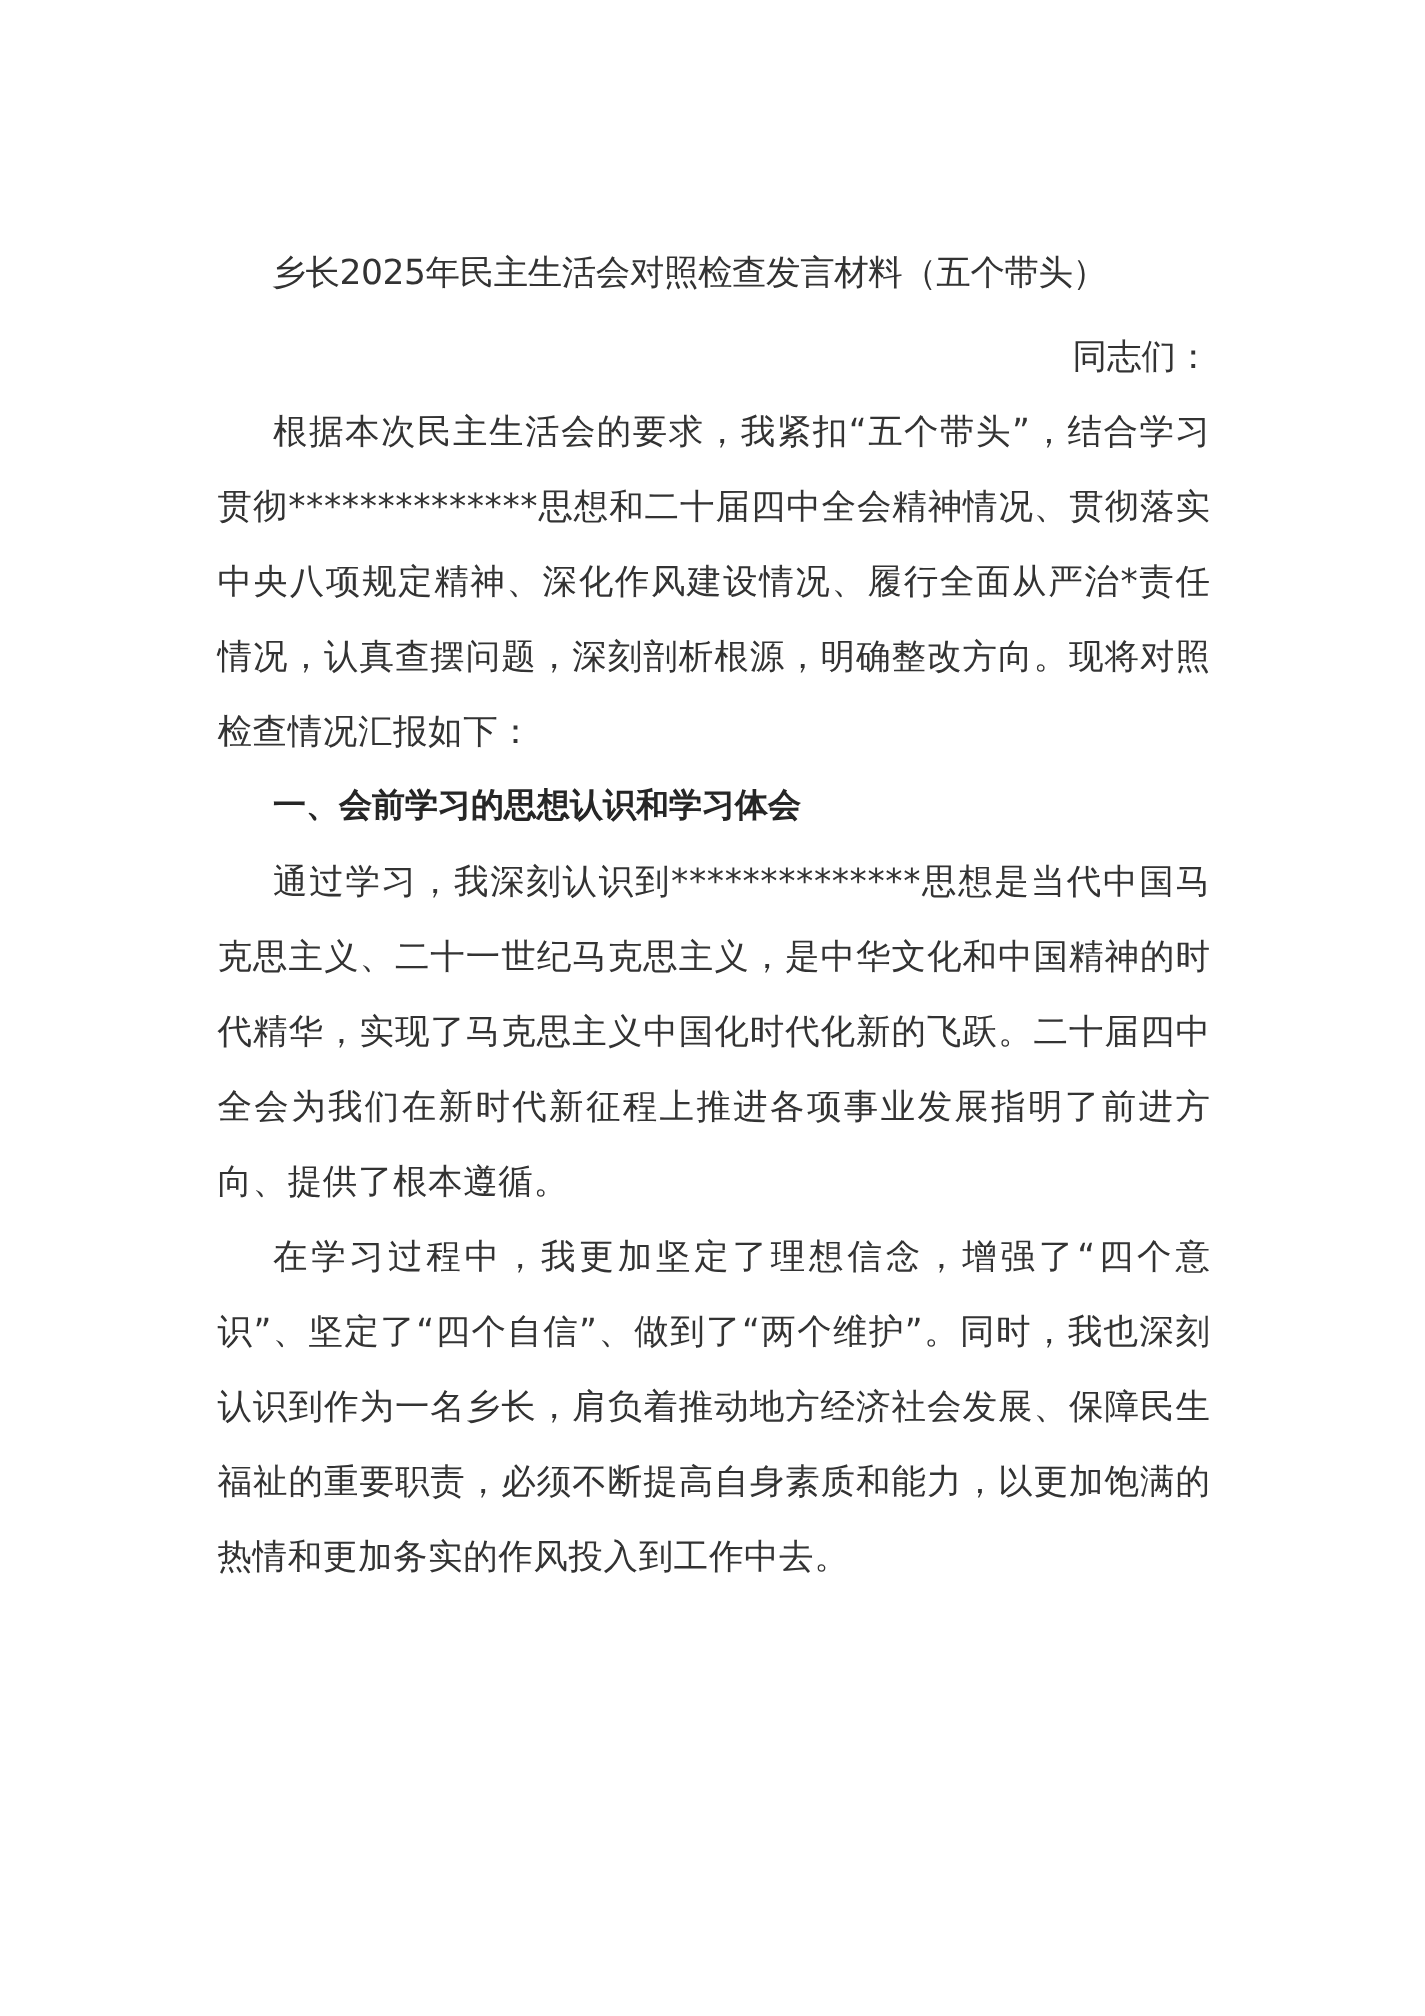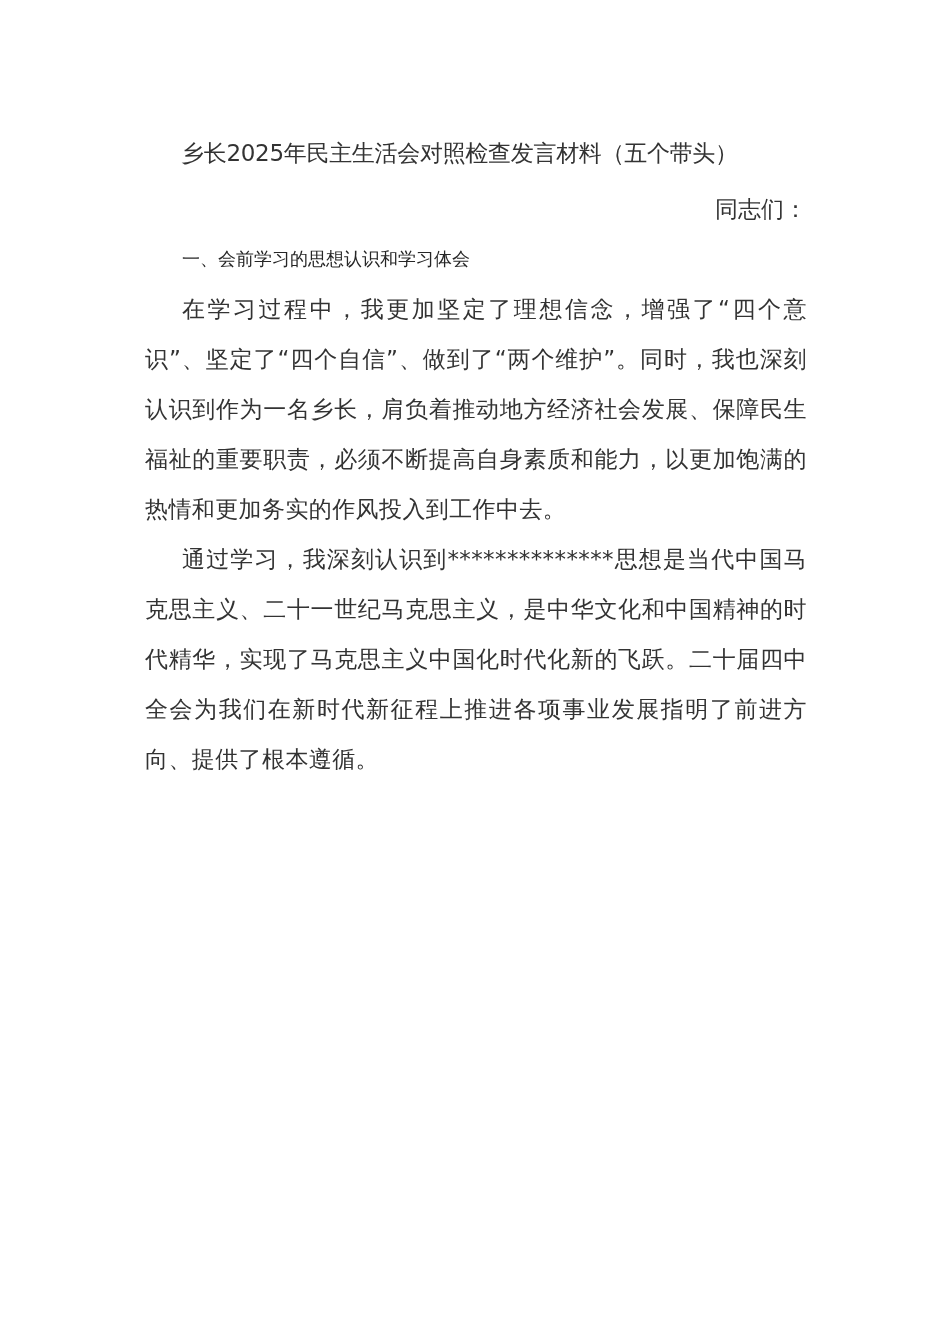--- a/index.html
+++ b/index.html
@@ -11,21 +11,21 @@
       width: 950px;
       height: 1344px;
       position: relative;
       overflow: hidden;
       font-family: "DejaVu Sans", "Liberation Sans", sans-serif;
       color: #333333;
     }
     .page {
       position: absolute;
       left: 145px;
-      top: 128px;
+      top: 157px;
       width: 662px;
     }
     .title {
       font-size: 23px;
       line-height: 50px;
       height: 50px;
       padding-left: 36px;
       white-space: nowrap;
       letter-spacing: -0.3px;
       margin-bottom: 6px;
@@ -40,29 +40,30 @@
       margin: 0;
       font-size: 23px;
       line-height: 50px;
       text-indent: 37px;
       text-align: justify;
       letter-spacing: 0.4px;
       word-break: break-all;
     }
     p.heading {
       margin: 0;
-      font-size: 18px;
+      font-size: 22px;
       line-height: 50px;
       text-indent: 37px;
-      font-weight: normal;
+      font-weight: bold;
       color: #262626;
     }
   </style>
 </head>
 <body>
 
 <div class="page">
   <div class="title">乡长2025年民主生活会对照检查发言材料（五个带头）</div>
   <div class="salutation">同志们：</div>
+  <p class="para">根据本次民主生活会的要求，我紧扣“五个带头”，结合学习贯彻**************思想和二十届四中全会精神情况、贯彻落实中央八项规定精神、深化作风建设情况、履行全面从严治*责任情况，认真查摆问题，深刻剖析根源，明确整改方向。现将对照检查情况汇报如下：</p>
   <p class="heading">一、会前学习的思想认识和学习体会</p>
+  <p class="para">通过学习，我深刻认识到**************思想是当代中国马克思主义、二十一世纪马克思主义，是中华文化和中国精神的时代精华，实现了马克思主义中国化时代化新的飞跃。二十届四中全会为我们在新时代新征程上推进各项事业发展指明了前进方向、提供了根本遵循。</p>
   <p class="para">在学习过程中，我更加坚定了理想信念，增强了“四个意识”、坚定了“四个自信”、做到了“两个维护”。同时，我也深刻认识到作为一名乡长，肩负着推动地方经济社会发展、保障民生福祉的重要职责，必须不断提高自身素质和能力，以更加饱满的热情和更加务实的作风投入到工作中去。</p>
-  <p class="para">通过学习，我深刻认识到**************思想是当代中国马克思主义、二十一世纪马克思主义，是中华文化和中国精神的时代精华，实现了马克思主义中国化时代化新的飞跃。二十届四中全会为我们在新时代新征程上推进各项事业发展指明了前进方向、提供了根本遵循。</p>
 </div>
 
 </body></html>

